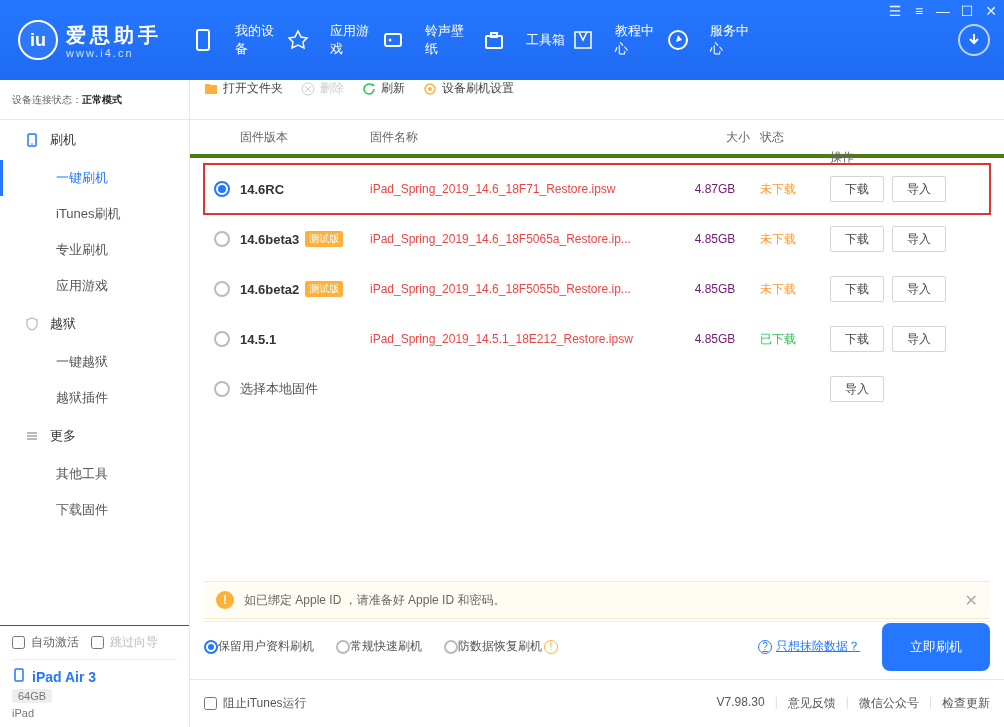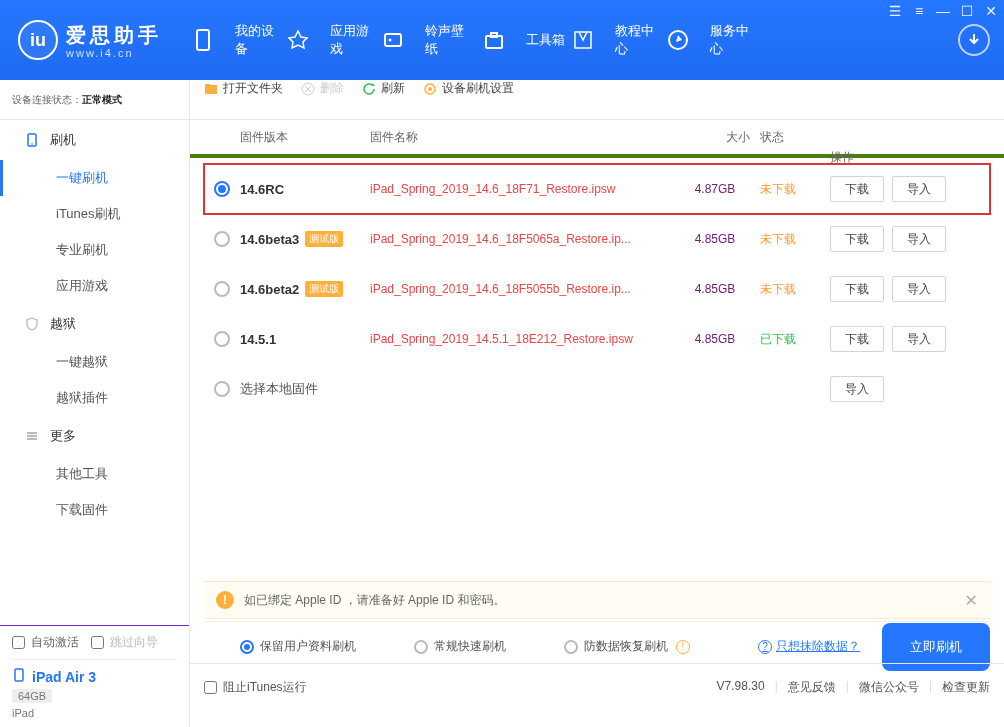--- a/index.html
+++ b/index.html
@@ -68,30 +68,30 @@
 .st-pending { color: #ff9a2e; }
 .st-done { color: #2cbf4e; }
 .row .ops { width: 160px; display: flex; gap: 8px; }
 .btn { height: 26px; padding: 0 14px; background: #fff; border: 1px solid #d4d4d4; border-radius: 2px; font-size: 12px; color: #444; cursor: pointer; display: inline-flex; align-items: center; }
 
 .warning-bar { position: absolute; left: 14px; right: 14px; bottom: 108px; height: 38px; background: #fffdf3; border-top: 1px solid #f2eccb; border-bottom: 1px solid #f2eccb; display: flex; align-items: center; padding: 0 12px; gap: 10px; color: #666; }
 .warning-bar .warn-ico { width: 18px; height: 18px; background: #ffb03a; border-radius: 50%; color: #fff; display: flex; align-items: center; justify-content: center; font-weight: bold; font-size: 12px; }
 .warning-bar .close { margin-left: auto; color: #aaa; cursor: pointer; font-size: 16px; }
 
 .options-bar { position: absolute; left: 14px; right: 14px; bottom: 56px; height: 50px; border-top: 1px solid #eee; display: flex; align-items: center; gap: 22px; }
-.opt { display: flex; align-items: center; gap: 6px; cursor: pointer; color: #555; margin-left: 36px; }
+.opt { display: flex; align-items: center; cursor: pointer; color: #555; }
 .opt .r { width: 14px; height: 14px; border: 2px solid #bbb; border-radius: 50%; display: flex; align-items: center; justify-content: center; }
 .opt.sel .r { border-color: #2577ff; }
 .opt.sel .r::after { content: ""; width: 6px; height: 6px; background: #2577ff; border-radius: 50%; }
 .opt .info { width: 14px; height: 14px; border: 1px solid #ffb03a; border-radius: 50%; color: #ffb03a; display: inline-flex; align-items: center; justify-content: center; font-size: 10px; margin-left: 2px; }
 .link { color: #2577ff; text-decoration: underline; cursor: pointer; display: flex; align-items: center; gap: 4px; }
 .link .qm { width: 14px; height: 14px; border: 1px solid #2577ff; border-radius: 50%; display: inline-flex; align-items: center; justify-content: center; font-size: 10px; }
 .primary-btn { margin-left: auto; height: 48px; padding: 0 28px; background: #2577ff; color: #fff; border-radius: 8px; display: inline-flex; align-items: center; cursor: pointer; font-size: 13px; }
 
-.footer { position: absolute; left: 0; right: 0; bottom: 16px; height: 48px; border-top: 1px solid #e6e6e6; display: flex; align-items: center; padding: 0 14px; font-size: 12px; color: #555; }
+.footer { position: absolute; left: 0; right: 0; bottom: 0; height: 48px; border-top: 1px solid #e6e6e6; display: flex; align-items: center; padding: 0 14px; font-size: 12px; color: #555; }
 .footer .left { display: flex; align-items: center; gap: 6px; }
 .footer .right { margin-left: auto; display: flex; gap: 10px; color: #555; }
 .footer .right span { cursor: pointer; }
 .sep { color: #ddd; }
 
 input[type=checkbox] { width: 13px; height: 13px; }
 </style>
 </head>
 <body>
 

